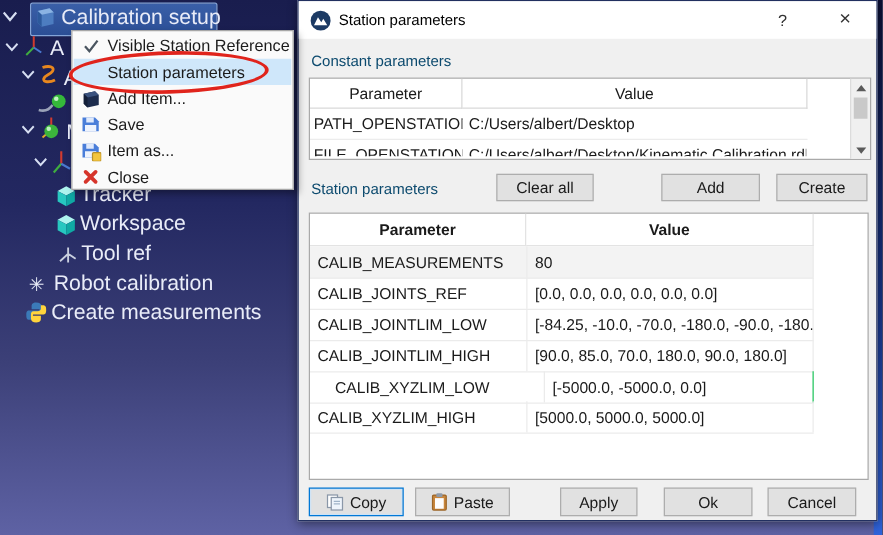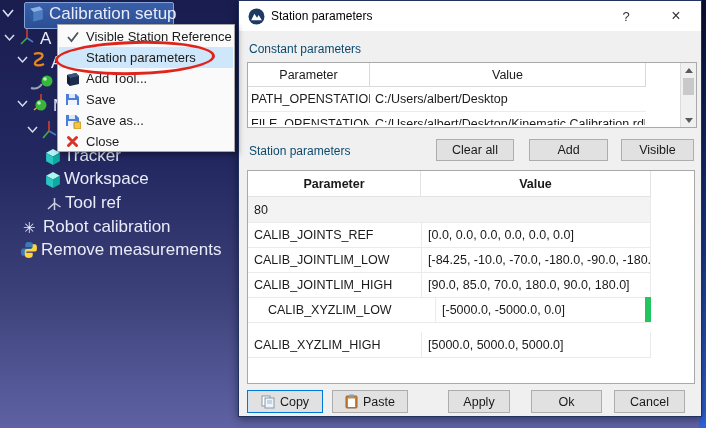--- a/index.html
+++ b/index.html
@@ -165,21 +165,21 @@
 
   <div class="abs" style="left:23px; top:219px; color:#e9ecf8; font-size:15px;">✳</div>
   <div class="tree-label" style="left:43px; top:217px;">Robot calibration</div>
 
   <div class="abs" style="left:20px; top:241px;">
     <svg width="18" height="18" viewBox="0 0 17 17">
         <path d="M8.5 1 C5 1 5 3 5 4 L5 6 L11 6 L11 7 L3 7 C1 7 1 9 1 10.5 C1 12 1 14 3.5 14 L5 14 L5 11.5 C5 10 6 9.5 7.5 9.5 L10.5 9.5 C12 9.5 12.5 8.5 12.5 7 L12.5 4 C12.5 2 11 1 8.5 1 Z" fill="#3b7ab8"></path>
         <path d="M8.5 16 C12 16 12 14 12 13 L12 11 L6 11 L6 10 L14 10 C16 10 16 8 16 6.5 C16 5 16 3 13.5 3 L12 3 L12 5.5 C12 7 11 7.5 9.5 7.5 L6.5 7.5 C5 7.5 4.5 8.5 4.5 10 L4.5 13 C4.5 15 6 16 8.5 16 Z" fill="#ffd43c"></path>
       </svg>
   </div>
-  <div class="tree-label" style="left:41px; top:240px;">Remove measurements</div>
+  <div class="tree-label" style="left:41px; top:240px;">Create measurements</div>
 
   <div class="menu">
     <div class="menu-item" style="top:1px;">
       <span class="ic">
         <svg width="14" height="12">
             <path d="M2 6 L5.5 10 L12 1.5" stroke="#4a5560" stroke-width="1.8" fill="none"></path>
           </svg>
       </span>
       <span>Visible Station Reference</span>
     </div>
@@ -188,42 +188,42 @@
       <span>Station parameters</span>
     </div>
     <div class="menu-item" style="top:43px;">
       <span class="ic">
         <svg width="18" height="18" viewBox="0 0 18 18">
             <polygon points="3,5 12,3 15,6 15,14 6,16 3,13" fill="#1d2c4d"></polygon>
             <polygon points="3,5 12,3 15,6 6,8" fill="#3a527e"></polygon>
             <polygon points="3,5 6,8 6,16 3,13" fill="#131f38"></polygon>
           </svg>
       </span>
-      <span>Add Tool...</span>
+      <span>Add Item...</span>
     </div>
     <div class="menu-item" style="top:64px;">
       <span class="ic">
         <svg width="15" height="15" viewBox="0 0 15 15">
             <path d="M1 2 h10 l3 3 v8 h-13 z" fill="#4a7ed9"></path>
             <rect x="4" y="2" width="6" height="4" fill="#dfe9fb"></rect>
             <rect x="3" y="8" width="9" height="5" fill="#eef3fd"></rect>
           </svg>
       </span>
       <span>Save</span>
     </div>
     <div class="menu-item" style="top:85px;">
       <span class="ic">
         <svg width="16" height="16" viewBox="0 0 16 16">
             <path d="M1 2 h10 l3 3 v8 h-13 z" fill="#4a7ed9"></path>
             <rect x="4" y="2" width="6" height="4" fill="#dfe9fb"></rect>
             <rect x="3" y="8" width="9" height="5" fill="#eef3fd"></rect>
             <rect x="9" y="9" width="7" height="7" rx="1" fill="#f4c53d" stroke="#b8902a"></rect>
           </svg>
       </span>
-      <span>Save as...</span>
+      <span>Item as...</span>
     </div>
     <div class="menu-item" style="top:106px;">
       <span class="ic">
         <svg width="13" height="13">
             <path d="M2.5 2.5 L10.5 10.5 M10.5 2.5 L2.5 10.5" stroke="#d6352b" stroke-width="3" stroke-linecap="round"></path>
           </svg>
       </span>
       <span>Close</span>
     </div>
   </div>
@@ -264,48 +264,49 @@
             <div class="tri-up"></div>
           </div>
         <div class="sthumb"></div>
         <div class="sbtn" style="bottom:0;">
             <div class="tri-down"></div>
           </div>
       </div>
     </div>
 
     <div class="sec-label" style="left:10px; top:143px;">Station parameters</div>
-    <div class="btn" style="left:158px; top:138px; width:78px; height:22px;margin-left:39px;">Clear all</div>
+    <div class="btn" style="left:158px; top:138px; width:78px; height:22px;">Clear all</div>
     <div class="btn" style="left:290px; top:138px; width:79px; height:22px;">Add</div>
-    <div class="btn" style="left:382px; top:138px; width:73px; height:22px;">Visible</div>
+    <div class="btn" style="left:382px; top:138px; width:73px; height:22px;">Create</div>
 
     <div class="panel" style="left:8px; top:169px; width:448px; height:214px;">
       <div class="hcell" style="left:0; width:173px; height:26px; font-weight:bold; border-right:1px solid #e3e3e3; border-bottom:1px solid #e3e3e3;">Parameter</div>
       <div class="hcell" style="left:173px; width:230px; height:26px; font-weight:bold; border-right:1px solid #e3e3e3; border-bottom:1px solid #e3e3e3;">Value</div>
 
       <div class="row" style="top:26px; height:25px; width:403px; background:#f3f3f3; border-bottom:1px solid #ebebeb; display:flex;">
+        <span class="cell" style="width:167px; padding-left:6px; border-right:1px solid #ebebeb; display:flex; align-items:center;">CALIB_MEASUREMENTS</span>
         <span class="cell" style="flex:1; padding-left:6px; border-right:1px solid #ebebeb; display:flex; align-items:center;text-align:center;">80</span>
       </div>
       <div class="row" style="top:51px; height:25px; width:403px; border-bottom:1px solid #ebebeb; display:flex;">
         <span class="cell" style="width:167px; padding-left:6px; border-right:1px solid #ebebeb; display:flex; align-items:center;">CALIB_JOINTS_REF</span>
         <span class="cell" style="flex:1; padding-left:6px; border-right:1px solid #ebebeb; display:flex; align-items:center;">[0.0, 0.0, 0.0, 0.0, 0.0, 0.0]</span>
       </div>
       <div class="row" style="top:76px; height:25px; width:403px; border-bottom:1px solid #ebebeb; display:flex;">
         <span class="cell" style="width:167px; padding-left:6px; border-right:1px solid #ebebeb; display:flex; align-items:center;">CALIB_JOINTLIM_LOW</span>
         <span class="cell" style="flex:1; padding-left:6px; border-right:1px solid #ebebeb; display:flex; align-items:center;">[-84.25, -10.0, -70.0, -180.0, -90.0, -180.0]</span>
       </div>
       <div class="row" style="top:101px; height:25px; width:403px; border-bottom:1px solid #ebebeb; display:flex;">
         <span class="cell" style="width:167px; padding-left:6px; border-right:1px solid #ebebeb; display:flex; align-items:center;">CALIB_JOINTLIM_HIGH</span>
         <span class="cell" style="flex:1; padding-left:6px; border-right:1px solid #ebebeb; display:flex; align-items:center;">[90.0, 85.0, 70.0, 180.0, 90.0, 180.0]</span>
       </div>
       <div class="row" style="top:126px; height:25px; width:403px; border-bottom:1px solid #ebebeb; display:flex;">
         <span class="cell" style="width:167px; padding-left:20px; border-right:1px solid #ebebeb; display:flex; align-items:center;">CALIB_XYZLIM_LOW</span>
-        <span class="cell" style="flex:1; padding-left:6px; border-right:6px solid #22c55e; display:flex; align-items:center;">[-5000.0, -5000.0, 0.0]</span>
-      </div>
-      <div class="row" style="top:161px; height:25px; width:403px; border-bottom:1px solid #ebebeb; display:flex;">
+        <span class="cell" style="flex:1; padding-left:6px; border-right:1px solid #22c55e; display:flex; align-items:center;">[-5000.0, -5000.0, 0.0]</span>
+      </div>
+      <div class="row" style="top:150px; height:25px; width:403px; border-bottom:1px solid #ebebeb; display:flex;">
         <span class="cell" style="width:167px; padding-left:6px; border-right:1px solid #ebebeb; display:flex; align-items:center;">CALIB_XYZLIM_HIGH</span>
         <span class="cell" style="flex:1; padding-left:6px; border-right:1px solid #ebebeb; display:flex; align-items:center;">[5000.0, 5000.0, 5000.0]</span>
       </div>
     </div>
 
     <div class="btn focus" style="left:8px; top:389px; width:76px; height:23px;">
       <span>
         <svg width="14" height="14" viewBox="0 0 14 14">
             <rect x="1" y="1" width="8" height="10" fill="#fff" stroke="#8a97a8"></rect>
             <rect x="4" y="3" width="9" height="10" fill="#eef4fb" stroke="#8a97a8"></rect>

